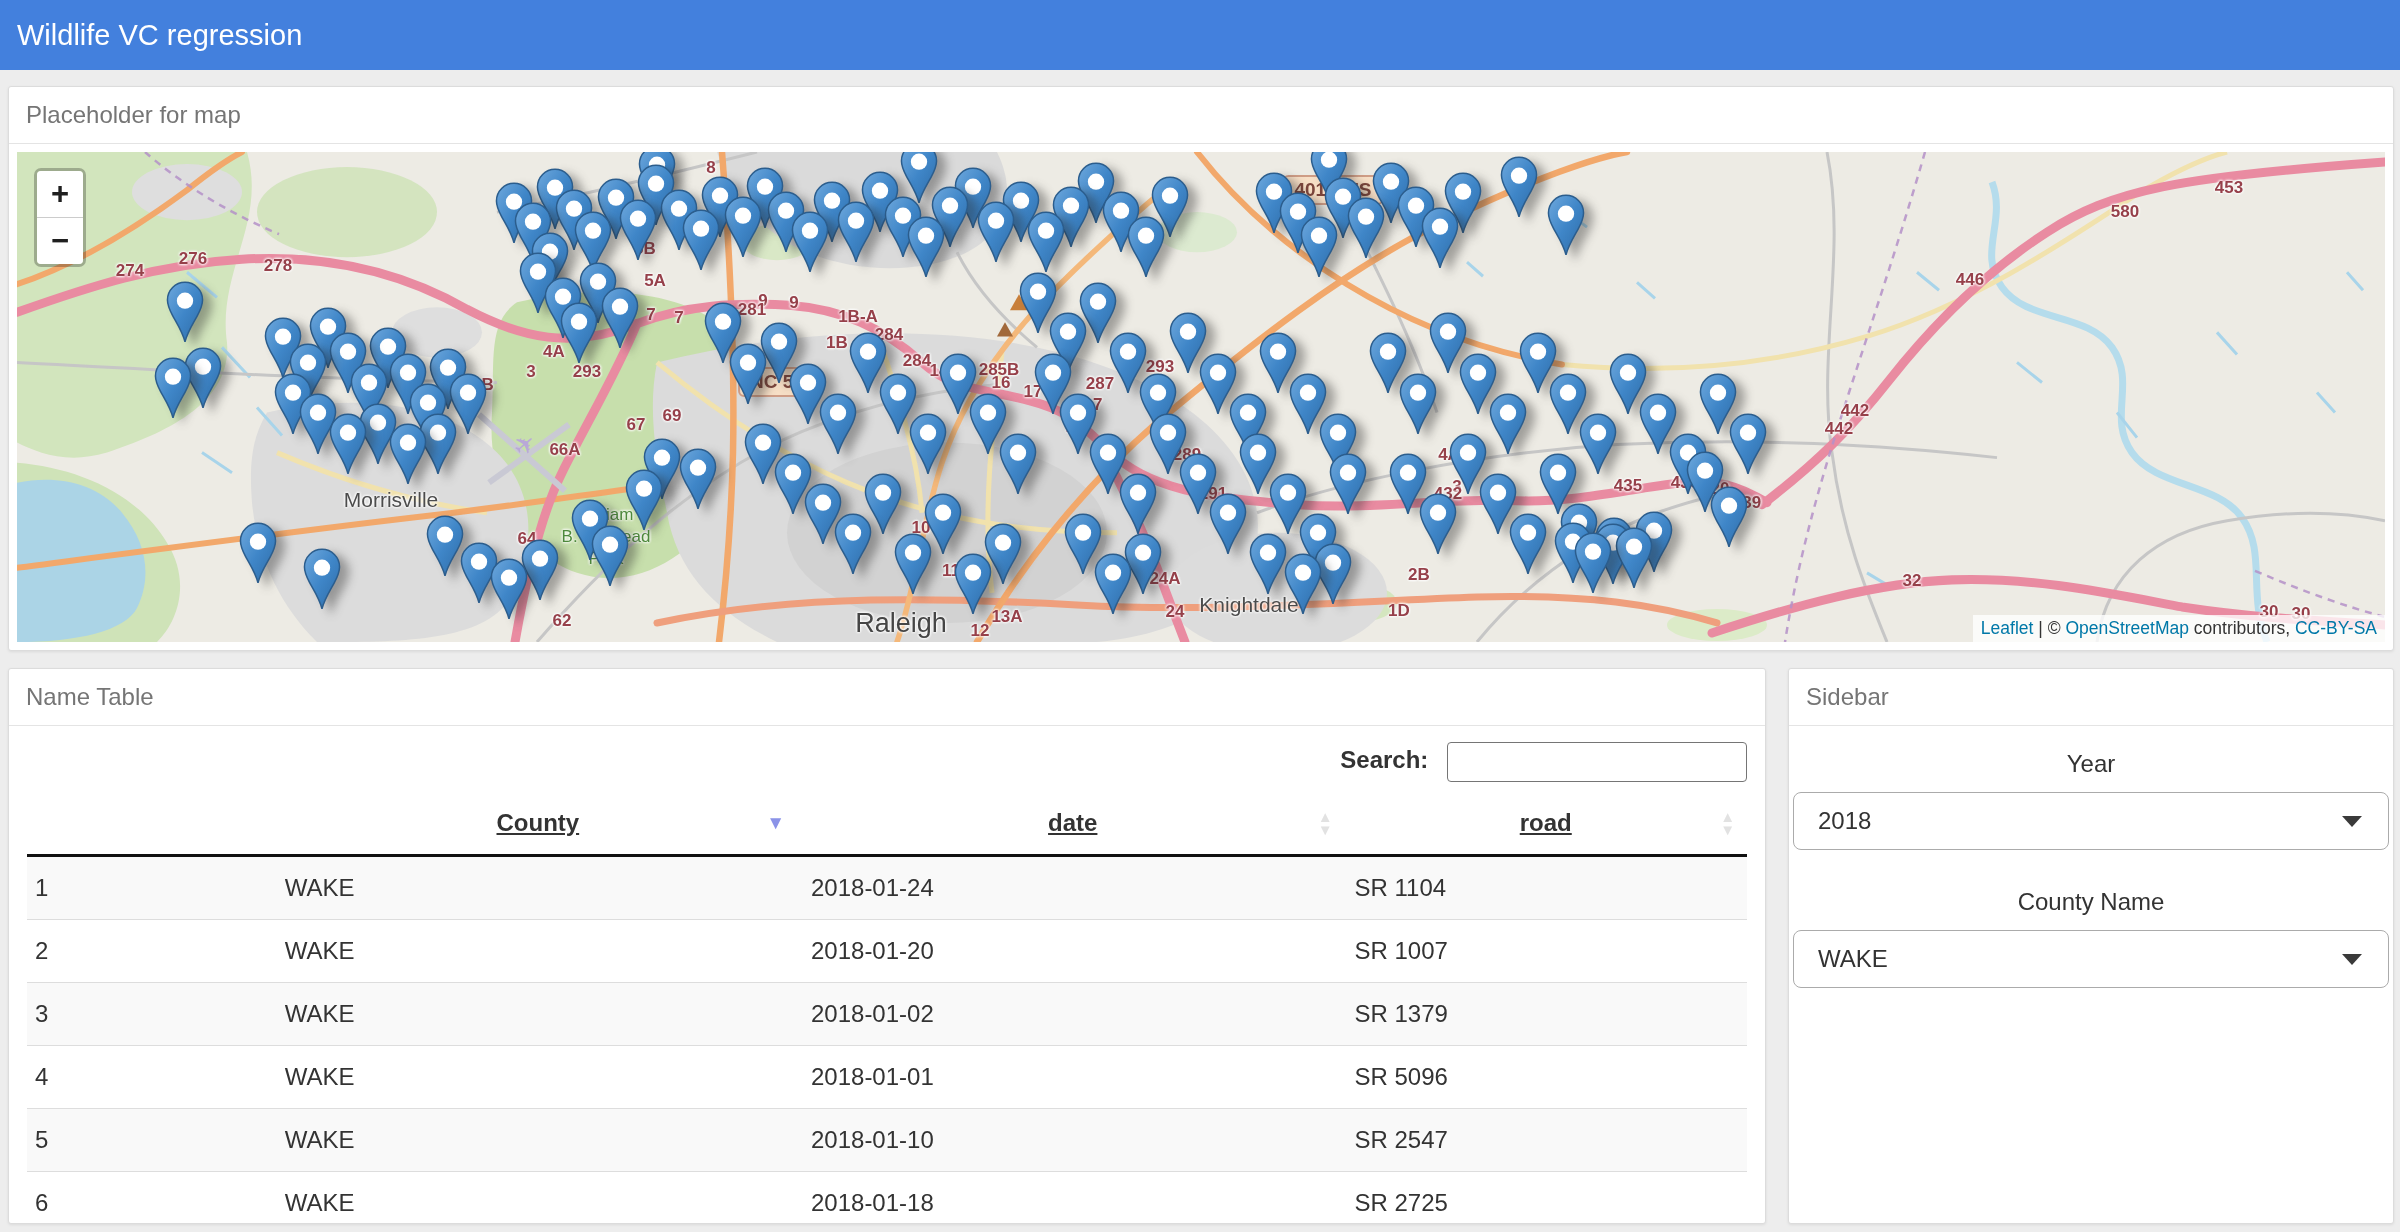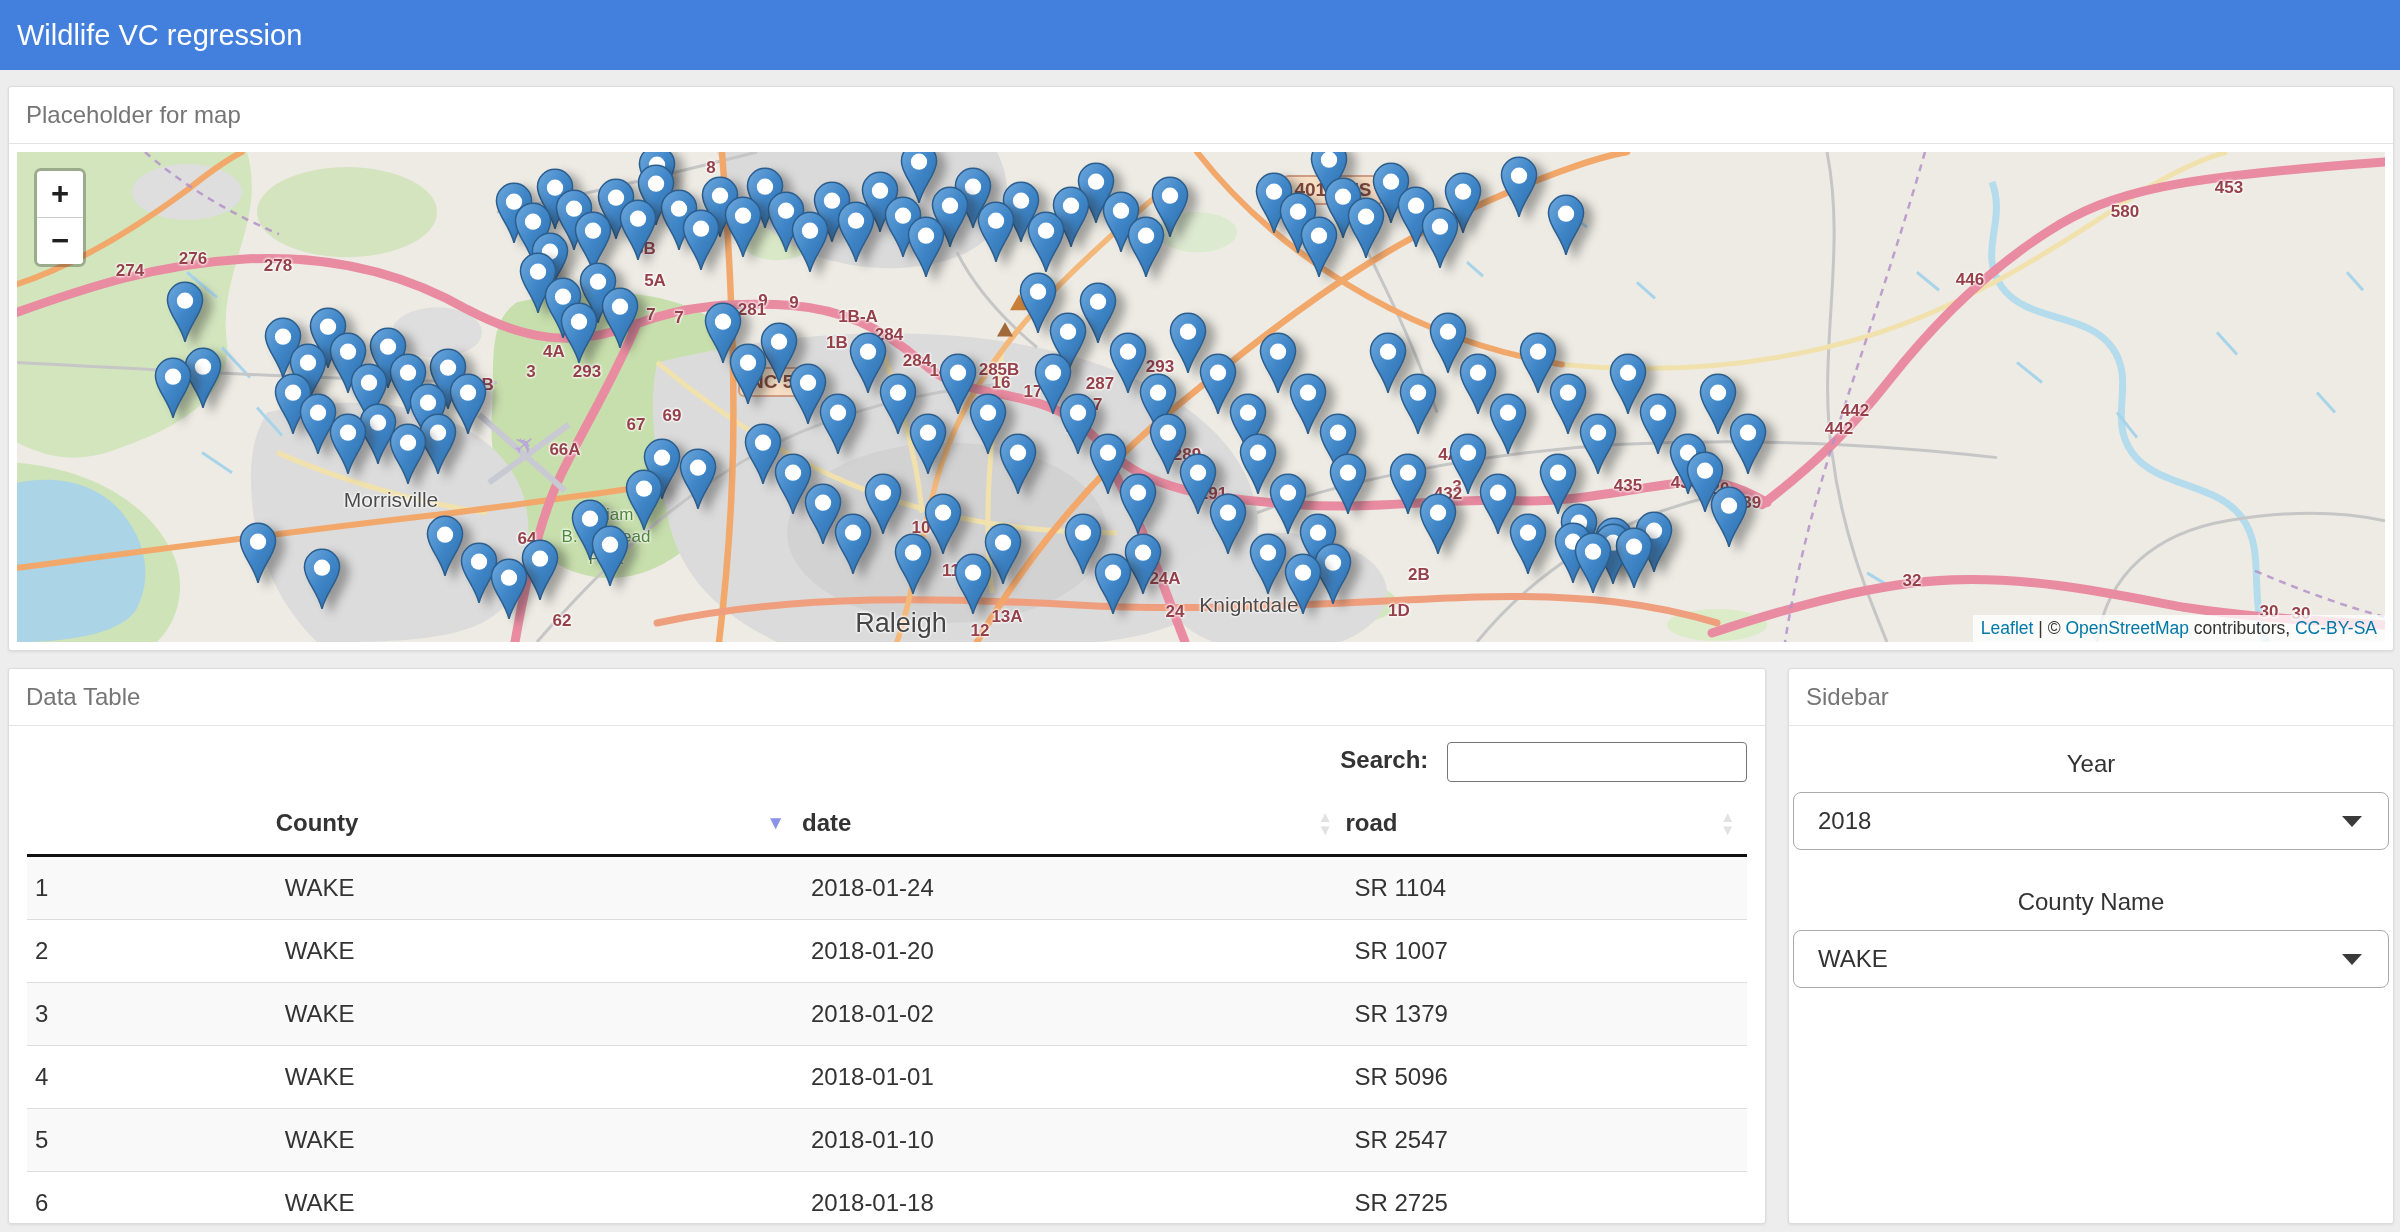--- a/index.html
+++ b/index.html
@@ -42,22 +42,22 @@
   .attrib{position:absolute;right:0;bottom:0;background:rgba(255,255,255,.78);
           padding:3px 8px;font-size:17.5px;color:#333;z-index:50;}
   .attrib a{color:#0078A8;text-decoration:none;}
   
   .search-row{padding:16px 18px 10px;text-align:right;font-size:24px;color:#333;font-weight:700;}
   .search-input{width:278px;height:38px;margin-left:12px;border:1px solid #757575;border-radius:4px;
                 font-size:22px;padding:0 10px;vertical-align:middle;outline:none;
                 font-family:"Liberation Sans",sans-serif;}
   .dt{width:calc(100% - 36px);margin:0 18px;border-collapse:collapse;table-layout:fixed;
       font-size:24px;color:#333;}
-  .dt thead th{height:60px;font-weight:700;text-align:left;position:relative;
-               border-bottom:3px solid #111;cursor:pointer;}
+  .dt thead th{height:60px;font-weight:700;text-align:center;position:relative;
+               border-bottom:3px solid #111;cursor:pointer;text-decoration:underline;}
   .dt tbody td{height:60px;padding-left:10px;text-align:left;border-top:1px solid #ddd;}
   .dt tbody tr:nth-child(odd){background:#f9f9f9;}
   .dt tbody tr:last-child td{border-bottom:1px solid #cfcfcf;}
   .dt td:first-child{padding-left:8px;}
   .col-num{width:14.4%;} .col-county{width:30.6%;} .col-date{width:31.6%;} .col-road{width:23.4%;}
   .sort-desc{position:absolute;right:16px;top:50%;transform:translateY(-50%);
              color:#8b93e8;font-size:19px;font-weight:400;}
   .sort-both{position:absolute;right:12px;top:50%;transform:translateY(-50%);
              color:#e2e2e2;font-size:15px;line-height:13px;font-weight:400;}
   
@@ -867,21 +867,21 @@
     <div class="zoomctl">
       <div class="zbtn">+</div>
       <div class="zbtn">−</div>
     </div>
 
     <div class="attrib"><a>Leaflet</a><span> | © </span><a>OpenStreetMap</a><span> contributors, </span><a>CC-BY-SA</a></div>
   </div>
 </div>
 
 <div class="panel" id="table-panel">
-  <div class="panel-title">Data Table</div>
+  <div class="panel-title">Name Table</div>
 
   <div class="search-row">
     <label>Search:</label>
     <input class="search-input" type="text" value="" style="">
   </div>
 
   <table class="dt">
     <colgroup>
       <col class="col-num">
         <col class="col-county">

